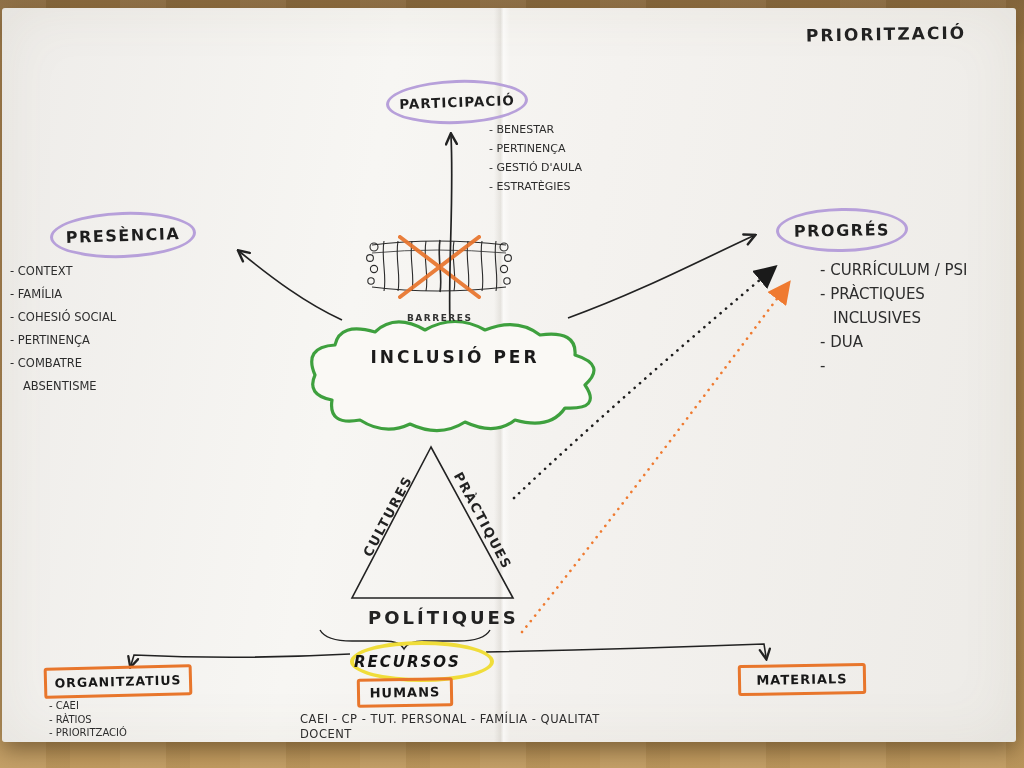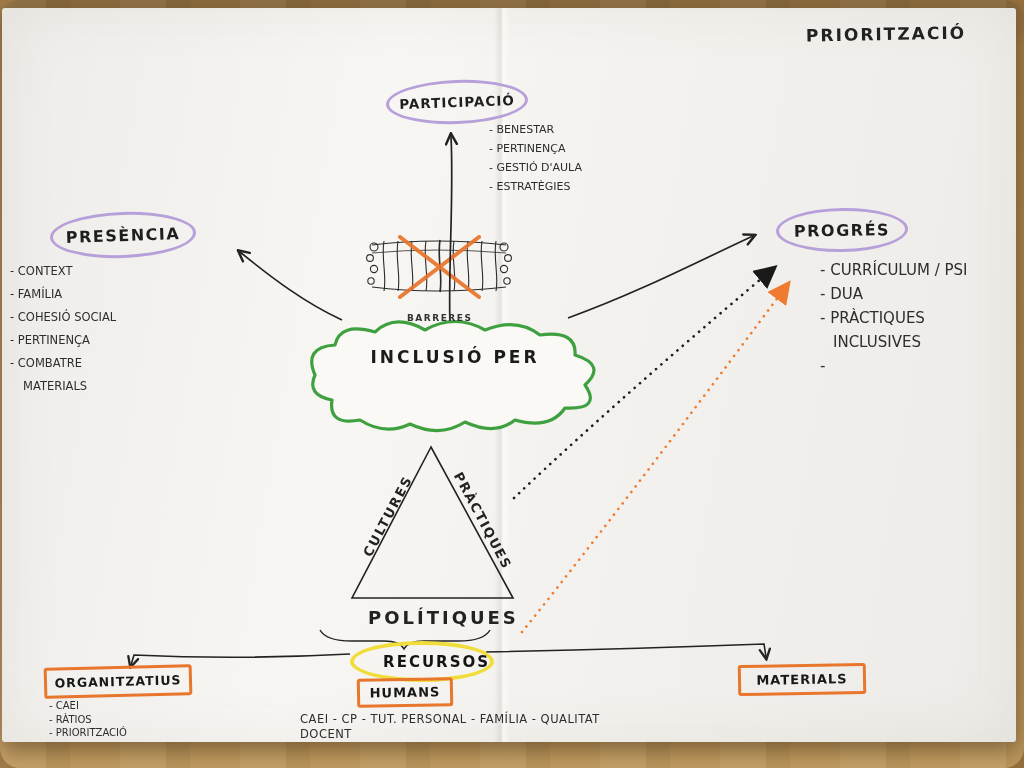--- a/index.html
+++ b/index.html
@@ -2,21 +2,21 @@
 <html><head>
 <meta charset="utf-8">
 <style>
   html,body{margin:0;padding:0;}
   body{
     width:1024px;height:768px;overflow:hidden;
     font-family:"DejaVu Sans", sans-serif;
     background:#9c7440;
   }
   .scene{position:relative;width:1024px;height:768px;
-    background:linear-gradient(180deg,#8a6a3e 0%,#a9824c 6%,#b38b54 55%,#bb945a 88%,#c29c60 100%);border-radius:20px;}
+    background:linear-gradient(180deg,#8a6a3e 0%,#a9824c 6%,#b38b54 55%,#bb945a 88%,#c29c60 100%);}
   .scene::after{content:"";position:absolute;inset:0;
     background:repeating-linear-gradient(90deg,rgba(255,255,255,.05) 0 46px,rgba(0,0,0,.04) 46px 70px,transparent 70px 120px);
     pointer-events:none;}
   .paper{
     position:absolute;left:2px;top:8px;width:1014px;height:734px;z-index:1;
     background:linear-gradient(100deg,#eeece9 0%,#f7f6f3 35%,#f4f2ef 55%,#edebe7 100%);
     border-radius:3px;
     box-shadow:0 8px 22px rgba(40,25,5,.45), inset 0 0 60px rgba(120,100,70,.08);
   }
   .fold{position:absolute;left:492px;top:0;width:16px;height:100%;
@@ -31,22 +31,22 @@
 
   .hlist{position:absolute;z-index:3;color:#2d2d2d;font-weight:normal;}
   .hlist .li{text-indent:-13px;padding-left:15px;}
   .hlist .li::before{content:"- ";}
 
   .obox{position:absolute;z-index:3;border:3px solid #e8762c;border-radius:3px;
     display:flex;align-items:center;justify-content:center;
     font-weight:bold;color:#181818;letter-spacing:1px;}
 
   .recursos{position:absolute;z-index:3;border:4px solid #f0dd3a;border-radius:50%;
-    display:flex;align-items:center;justify-content:flex-end;
-    font-weight:bold;color:#141414;letter-spacing:2px;}
+    display:flex;align-items:center;justify-content:flex-start;
+    font-weight:bold;color:#141414;letter-spacing:2px;font-style:italic;}
 
   .cloudtext{position:absolute;z-index:3;text-align:center;color:#1b1b1b;
     font-weight:600;letter-spacing:3px;}
 
   .rot{display:inline-block;}
 </style>
 </head>
 <body>
 
 <div class="scene">
@@ -131,30 +131,30 @@
   </div>
 
   <div class="ellipse purple" style="left:50px;top:212px;width:140px;height:40px;font-size:16px;letter-spacing:1.5px;transform:rotate(-2deg);">
     <span>PRESÈNCIA</span>
   </div>
   <div class="hlist" style="left:8px;top:260px;font-size:11.5px;line-height:23px;width:125px;">
     <div class="li">CONTEXT</div>
     <div class="li">FAMÍLIA</div>
     <div class="li">COHESIÓ SOCIAL</div>
     <div class="li">PERTINENÇA</div>
-    <div class="li">COMBATRE MATERIALS</div>
+    <div class="li">COMBATRE ABSENTISME</div>
   </div>
 
   <div class="ellipse purple" style="left:776px;top:208px;width:126px;height:38px;font-size:16px;letter-spacing:1.5px;transform:rotate(-1deg);">
     <span>PROGRÉS</span>
   </div>
   <div class="hlist" style="left:818px;top:258px;font-size:15px;line-height:24px;width:180px;">
     <div class="li">CURRÍCULUM / PSI</div>
+    <div class="li">PRÀCTIQUES INCLUSIVES</div>
     <div class="li">DUA</div>
-    <div class="li">PRÀCTIQUES INCLUSIVES</div>
     <div class="li"></div>
   </div>
 
   <div class="txt" style="left:407px;top:280px;font-size:9px;font-weight:bold;letter-spacing:1.5px;color:#333;margin-top:33px;">BARRERES</div>
 
   <div class="cloudtext" style="left:328px;top:344px;width:254px;font-size:17px;line-height:27px;">
     <div>INCLUSIÓ PER</div>
   </div>
 
   <div class="txt" style="left:345px;top:512px;width:82px;text-align:center;font-size:13px;font-weight:bold;letter-spacing:2px;transform:rotate(-62deg);">

